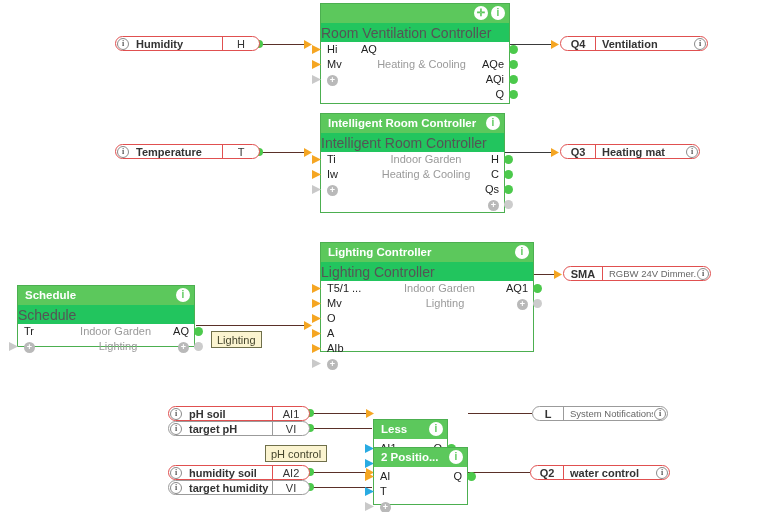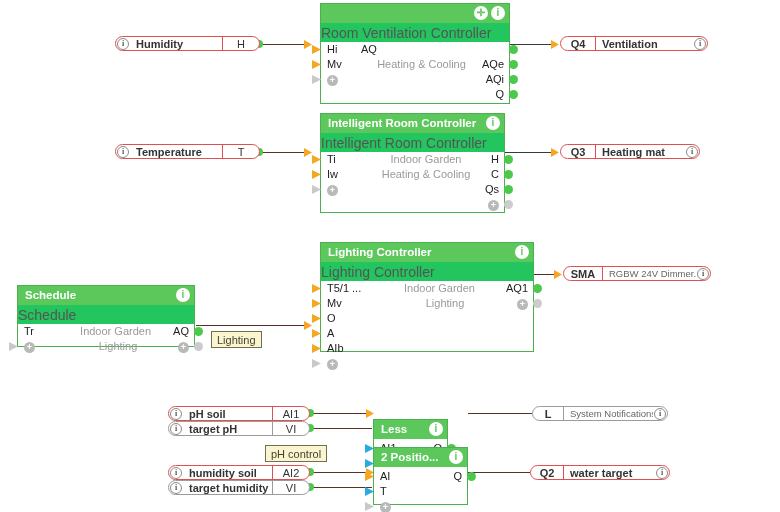--- a/index.html
+++ b/index.html
@@ -508,21 +508,21 @@
   <div class="pill leftcode grey" style="left:532px;top:406px;width:136px;">
     <span class="p-code" style="width:30px;">L</span>
     <span class="p-name light">System Notifications</span>
     <span class="p-info">
         <span class="i-circ">i</span>
       </span>
   </div>
 
   <div class="pill leftcode" style="left:530px;top:465px;width:140px;">
     <span class="p-code" style="width:32px;text-align:right;">Q2</span>
-    <span class="p-name">water target</span>
+    <span class="p-name">water control</span>
     <span class="p-info">
         <span class="i-circ">i</span>
       </span>
   </div>
 
   <div class="note" style="left:211px;top:331px;">Lighting</div>
   <div class="note" style="left:265px;top:445px;">pH control</div>
 
 </div>
 

